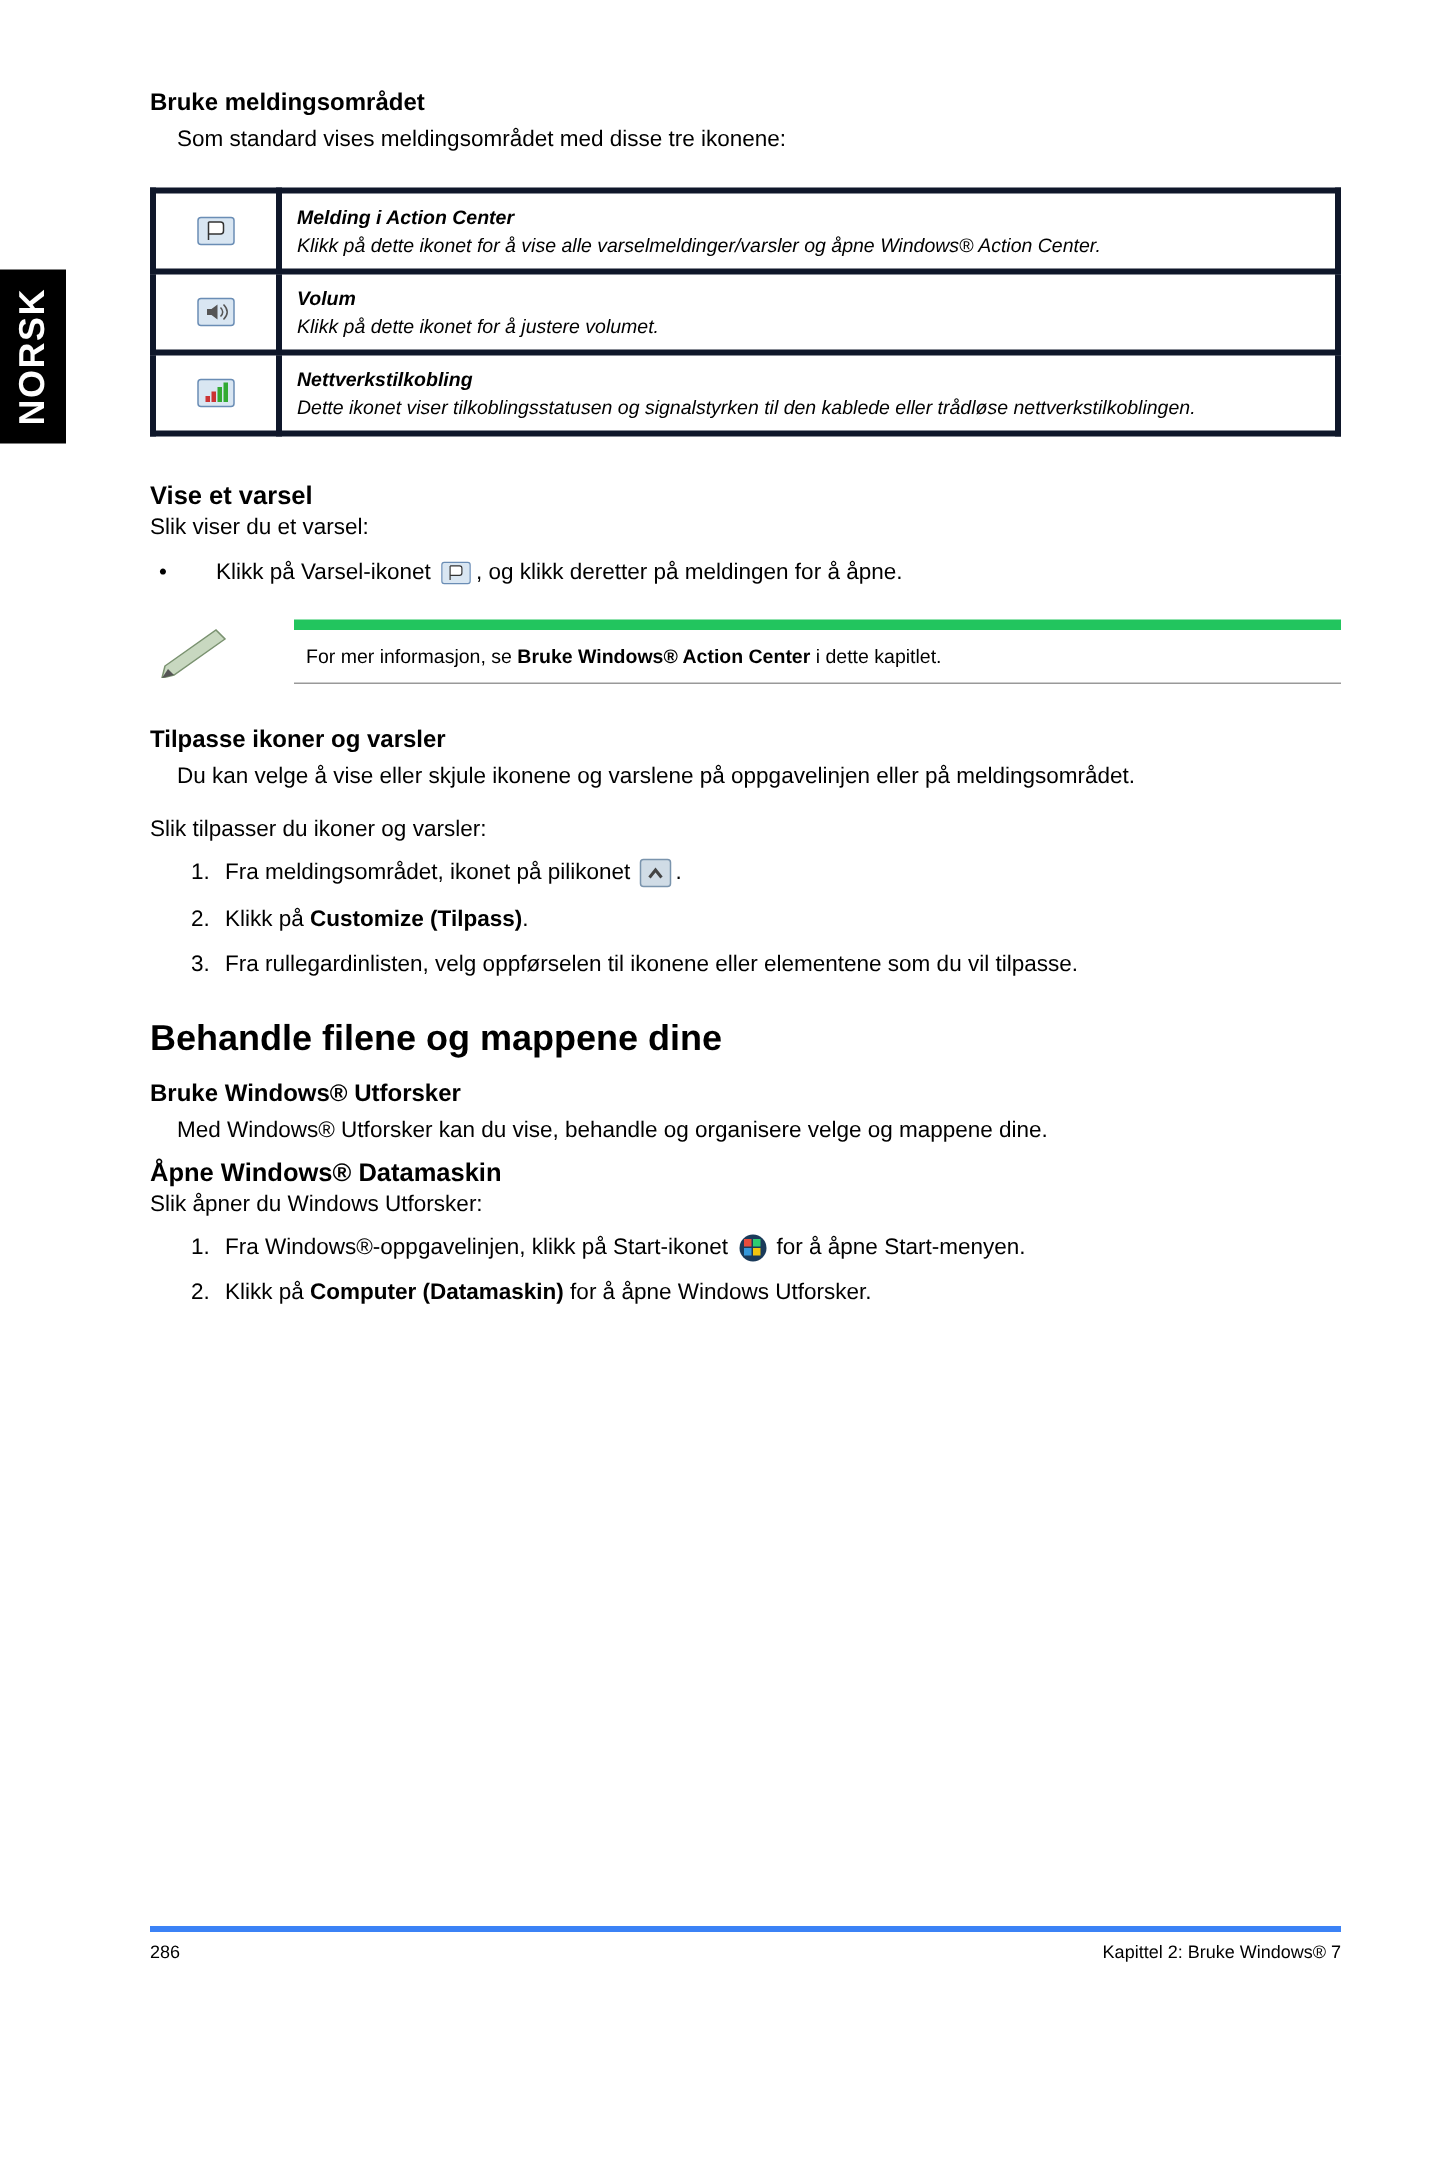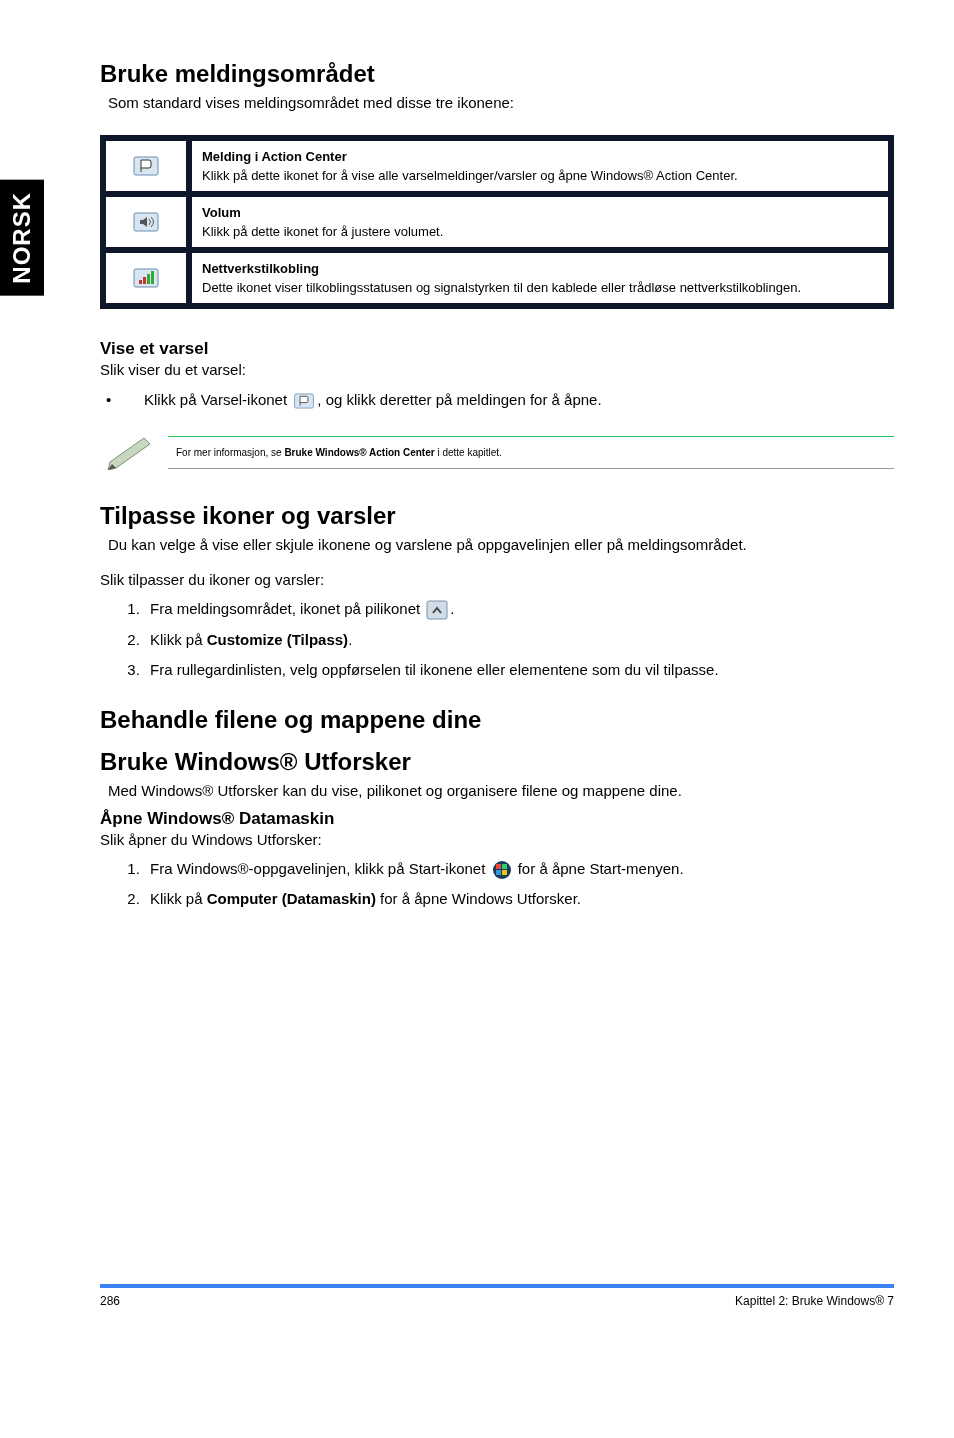--- a/index.html
+++ b/index.html
@@ -24,38 +24,39 @@
     color: #fff;
     font-weight: bold;
     font-size: 24px;
     padding: 12px 8px;
     writing-mode: vertical-rl;
     text-orientation: mixed;
     transform: rotate(180deg);
     letter-spacing: 1px;
   }
   h3.section-title {
-    font-size: 24px;
+    font-size: 16px;
     font-weight: bold;
     margin: 0 0 6px 0;
   }
   p.lead {
     font-size: 15px;
-    margin: 0 0 24px 8px;
+    margin: 0 0 24px 18px;
   }
   table.info-table {
     width: 100%;
     border-collapse: collapse;
     margin-bottom: 30px;
   }
   table.info-table td {
-    border: 6px solid #0f172a;
+    border: 4px solid #0f172a;
     padding: 8px 10px;
     vertical-align: middle;
     font-size: 13px;
+    font-style: italic;
   }
   table.info-table td.icon-cell {
     width: 60px;
     text-align: center;
     background: #fff;
   }
   .row-title {
     font-weight: bold;
     font-size: 13px;
     margin-bottom: 4px;
@@ -105,25 +106,25 @@
     display: flex;
     align-items: center;
     margin: 10px 0 28px 0;
   }
   .note-pencil {
     width: 60px;
     flex: 0 0 60px;
   }
   .note-text {
     flex: 1;
-    border-top: 1px solid #22c55e;
+    border-top: 7px solid #22c55e;
     border-bottom: 1px solid #999;
     padding: 10px 8px;
-    font-size: 10px;
-    margin-left: 8px;
+    font-size: 13px;
+    margin-left: 36px;
   }
   ol.steps {
     font-size: 15px;
     padding-left: 44px;
     margin: 8px 0 24px 0;
   }
   ol.steps li {
     margin-bottom: 8px;
     padding-left: 6px;
     line-height: 1.5;
@@ -236,21 +237,21 @@
     </li>
     <li>
       <span>Klikk på </span><b>Customize (Tilpass)</b><span>.</span>
     </li>
     <li>Fra rullegardinlisten, velg oppførselen til ikonene eller elementene som du vil tilpasse.</li>
   </ol>
 
   <h2 class="major-title">Behandle filene og mappene dine</h2>
 
   <h3 class="section-title">Bruke Windows® Utforsker</h3>
-  <p class="lead" style="margin-bottom:10px">Med Windows® Utforsker kan du vise, pilikonet og organisere filene og mappene dine.</p>
+  <p class="lead" style="margin-bottom:10px">Med Windows® Utforsker kan du vise, behandle og organisere velge og mappene dine.</p>
   <h4 class="sub-title" style="margin-top:6px">Åpne Windows® Datamaskin</h4>
   <p class="bold-line">Slik åpner du Windows Utforsker:</p>
   <ol class="steps">
     <li>
       <span>Fra Windows®-oppgavelinjen, klikk på Start-ikonet </span>
       <svg class="inline-icon" width="20" height="20" viewBox="0 0 20 20">
         <circle cx="10" cy="10" r="9" fill="#1a3a5a"></circle>
         <rect x="4" y="4" width="5" height="5" fill="#e74c3c"></rect>
         <rect x="10" y="4" width="5" height="5" fill="#2ecc71"></rect>
         <rect x="4" y="10" width="5" height="5" fill="#3498db"></rect>

